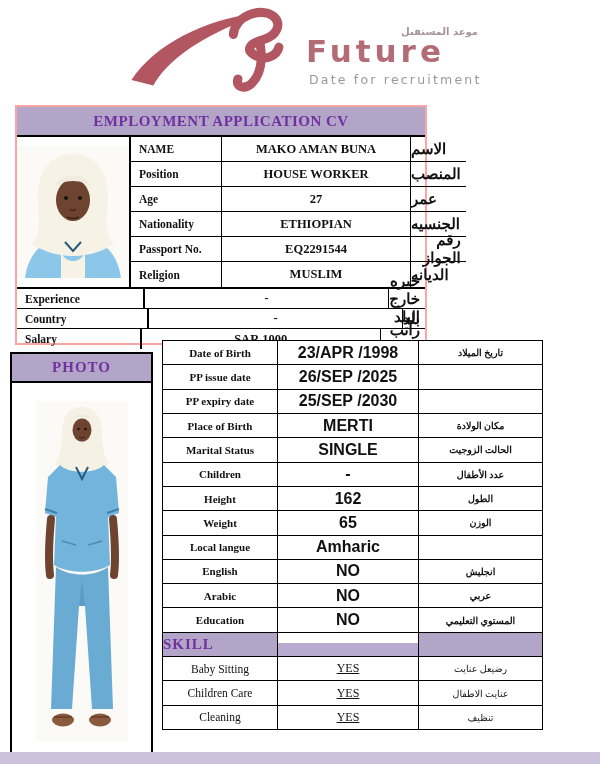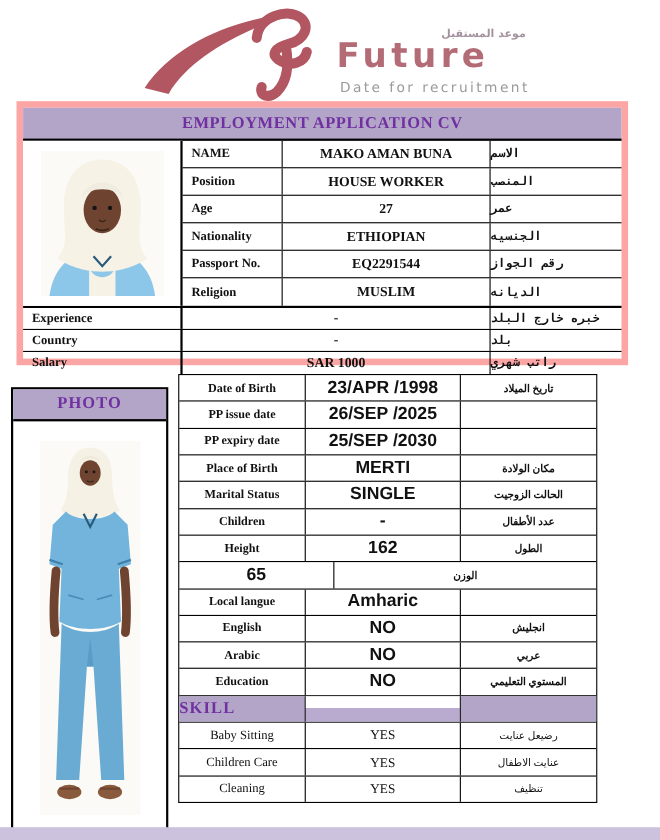--- a/index.html
+++ b/index.html
@@ -10,37 +10,37 @@
   .logo-swoosh{position:absolute;left:126px;top:2px;width:182px;height:94px;}
   .logo-arabic{position:absolute;left:308px;top:26px;width:170px;text-align:right;
                font-family:"DejaVu Sans", sans-serif;font-size:10px;font-weight:bold;color:#a5929f;}
   .logo-name{position:absolute;left:306px;top:33px;width:180px;
              font-family:"DejaVu Sans", sans-serif;font-size:31px;font-weight:bold;
              letter-spacing:4px;color:#b36b75;}
   .logo-tagline{position:absolute;left:309px;top:72px;width:180px;
                 font-family:"DejaVu Sans", sans-serif;font-size:12.5px;letter-spacing:2.2px;color:#9a9a9a;}
 
   
-  .t1{position:absolute;left:15px;top:92px;width:556px;height:240px;
-      border:6px solid #fca5a5;box-sizing:border-box;background:#fff;}
+  .t1{position:absolute;left:15px;top:105px;width:412px;height:240px;
+      border:2px solid #fca5a5;box-sizing:border-box;background:#fff;}
   .t1-header{height:30px;box-sizing:border-box;border-bottom:2px solid #000;
              background:#b3a5c8;display:flex;align-items:center;justify-content:center;
              color:#7030a0;font-weight:bold;font-size:15px;letter-spacing:.5px;}
   .t1-body{display:flex;height:150px;}
   .t1-photo{width:145px;box-sizing:border-box;border-right:2px solid #000;
             display:flex;align-items:center;justify-content:center;background:#fff;}
   .t1-rows{flex:1;display:flex;flex-direction:column;}
   .t1-row{height:25px;box-sizing:border-box;border-bottom:1px solid #000;display:flex;}
   .t1-row:last-child{border-bottom:none;}
   .t1-label{width:91px;box-sizing:border-box;border-right:1px solid #000;
             display:flex;align-items:center;padding-left:8px;font-weight:bold;font-size:11.5px;}
   .t1-value{width:189px;box-sizing:border-box;border-right:1px solid #000;
             display:flex;align-items:center;justify-content:center;font-weight:bold;font-size:12.5px;text-align:center;}
   .t1-arabic{flex:1;display:flex;align-items:center;justify-content:flex-end;
-             padding-right:5px;font-weight:bold;font-size:11px;font-family:Liberation Mono, monospace;}
+             padding-right:5px;font-weight:bold;font-size:15px;}
   .t1-bottom{border-top:2px solid #000;}
   .t1-brow{height:20px;box-sizing:border-box;border-bottom:1px solid #000;display:flex;}
   .t1-brow:last-child{border-bottom:none;}
   .t1-blabel{width:145px;box-sizing:border-box;border-right:2px solid #000;
              display:flex;align-items:center;padding-left:8px;font-weight:bold;font-size:11.5px;}
   .t1-bvalue{width:280px;box-sizing:border-box;border-right:1px solid #000;
              display:flex;align-items:center;justify-content:center;font-weight:bold;font-size:12.5px;}
 
   
   .photo-col{position:absolute;left:10px;top:352px;width:143px;height:478px;
@@ -61,21 +61,21 @@
   .t2-value{width:141px;box-sizing:border-box;border-right:1px solid #000;
             display:flex;align-items:center;justify-content:center;
             font-family:"Liberation Sans", sans-serif;font-weight:bold;font-size:16px;}
   .t2-arabic{flex:1;display:flex;align-items:center;justify-content:center;
              font-weight:bold;font-size:9.5px;}
   .t2-skillhead .t2-label{background:#b3a5c8;justify-content:flex-start;padding-left:0;
              color:#7030a0;font-size:15px;letter-spacing:1px;}
   .t2-skillhead .t2-value{background:linear-gradient(to bottom,#ffffff 0%,#ffffff 45%,#b9abd0 45%,#b9abd0 100%);}
   .t2-skillhead .t2-arabic{background:#b3a5c8;}
   .t2-skill .t2-label{font-weight:normal;font-size:11.5px;}
-  .t2-skill .t2-value{font-family:"Liberation Serif", serif;font-weight:normal;font-size:12px;}
+  .t2-skill .t2-value{font-family:"Liberation Serif", serif;font-weight:normal;font-size:12px;text-decoration:underline;}
   .t2-skill .t2-arabic{font-weight:normal;}
 
   
   .bottom-bar{position:absolute;left:0;top:752px;width:600px;height:12px;background:#ccc2dd;}
 </style>
 </head>
 <body>
 
 <div class="page">
 
@@ -220,20 +220,21 @@
       <div class="t2-label">Children</div>
       <div class="t2-value">-</div>
       <div class="t2-arabic" dir="rtl">عدد الأطفال</div>
     </div>
     <div class="t2-row">
       <div class="t2-label">Height</div>
       <div class="t2-value">162</div>
       <div class="t2-arabic" dir="rtl">الطول</div>
     </div>
     <div class="t2-row">
+      <div class="t2-label">Weight</div>
       <div class="t2-value">65</div>
       <div class="t2-arabic" dir="rtl">الوزن</div>
     </div>
     <div class="t2-row">
       <div class="t2-label">Local langue</div>
       <div class="t2-value">Amharic</div>
       <div class="t2-arabic" dir="rtl"></div>
     </div>
     <div class="t2-row">
       <div class="t2-label">English</div>

